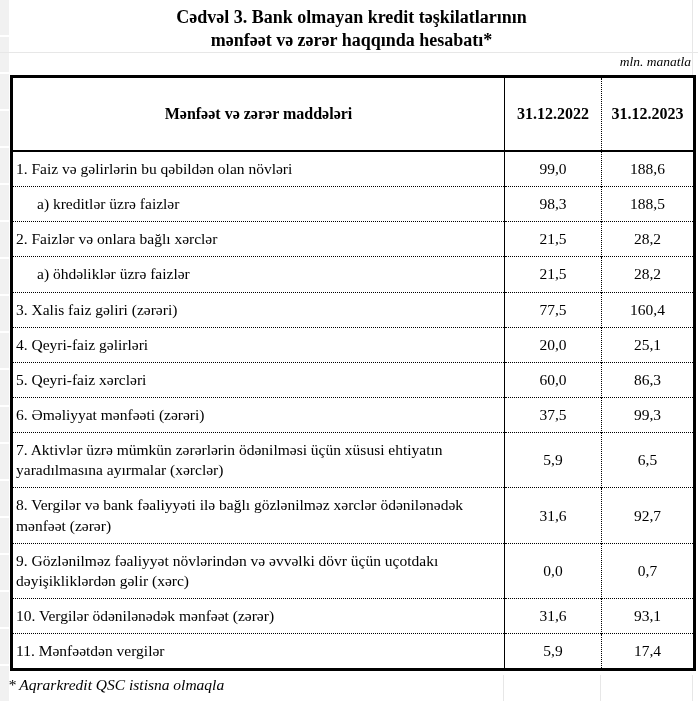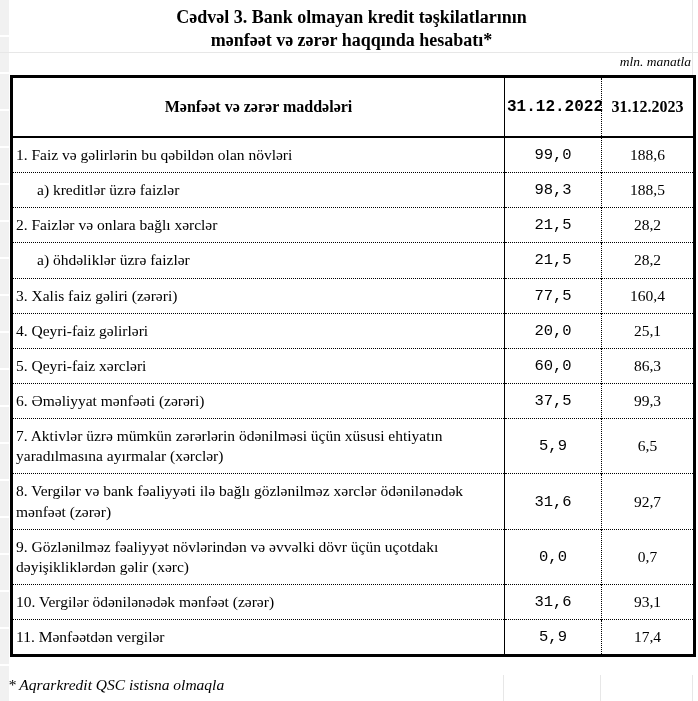--- a/index.html
+++ b/index.html
@@ -34,26 +34,26 @@
   }
 
   table.pl-table {
     position: absolute; top: 75px; left: 10px;
     width: 683px; table-layout: fixed;
     border-collapse: collapse;
     border: 3px solid #000;
   }
   .pl-table th {
     font-weight: bold; font-size: 16px; text-align: center;
-    padding: 20px 2px;
+    padding: 27px 2px;
     border-bottom: 2.5px solid #000;
     vertical-align: middle;
   }
   .pl-table th:first-child, .pl-table td:first-child { border-right: 1.5px solid #000; }
-  .pl-table th:nth-child(2), .pl-table td:nth-child(2) { border-right: 1px dotted #000; font-family: Liberation Mono, monospace; }
+  .pl-table th:nth-child(2), .pl-table td:nth-child(2) { border-right: 1px dotted #000; }
   .pl-table tbody td { border-top: 1px dotted #000; vertical-align: middle; }
   .pl-table tbody tr:first-child td { border-top: none; margin-left: 48px; }
   td.label {
     font-size: 15.5px; line-height: 1.3;
     padding: 7px 6px 7px 3px; text-align: left;
   }
   tr.indent-row td.label { padding-left: 24px; }
   tr.bold-row  td.label { font-weight: bold; }
   td.val { text-align: center; font-size: 15.5px; padding: 1px 2px; }
 

